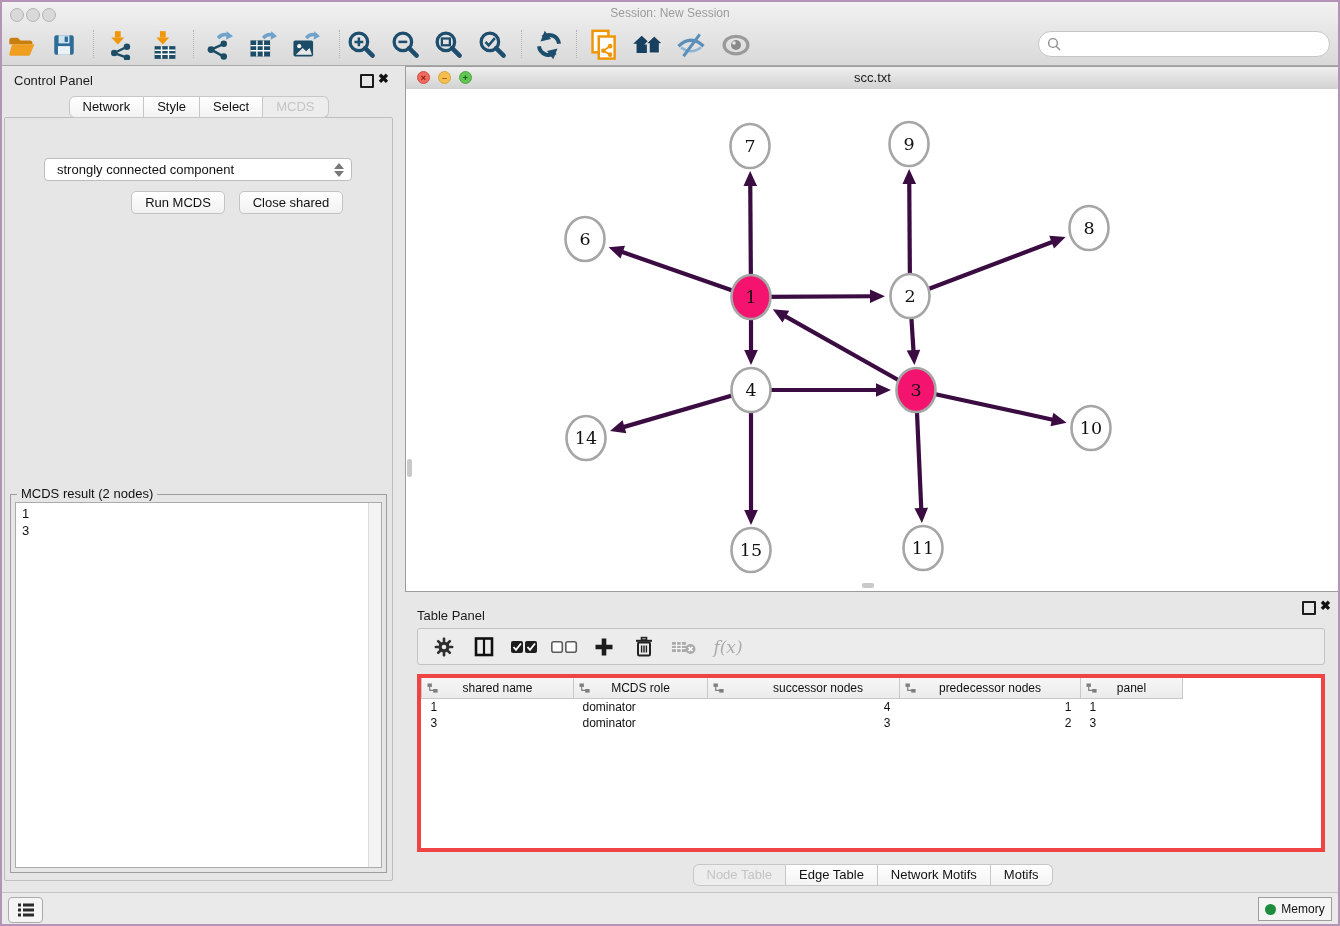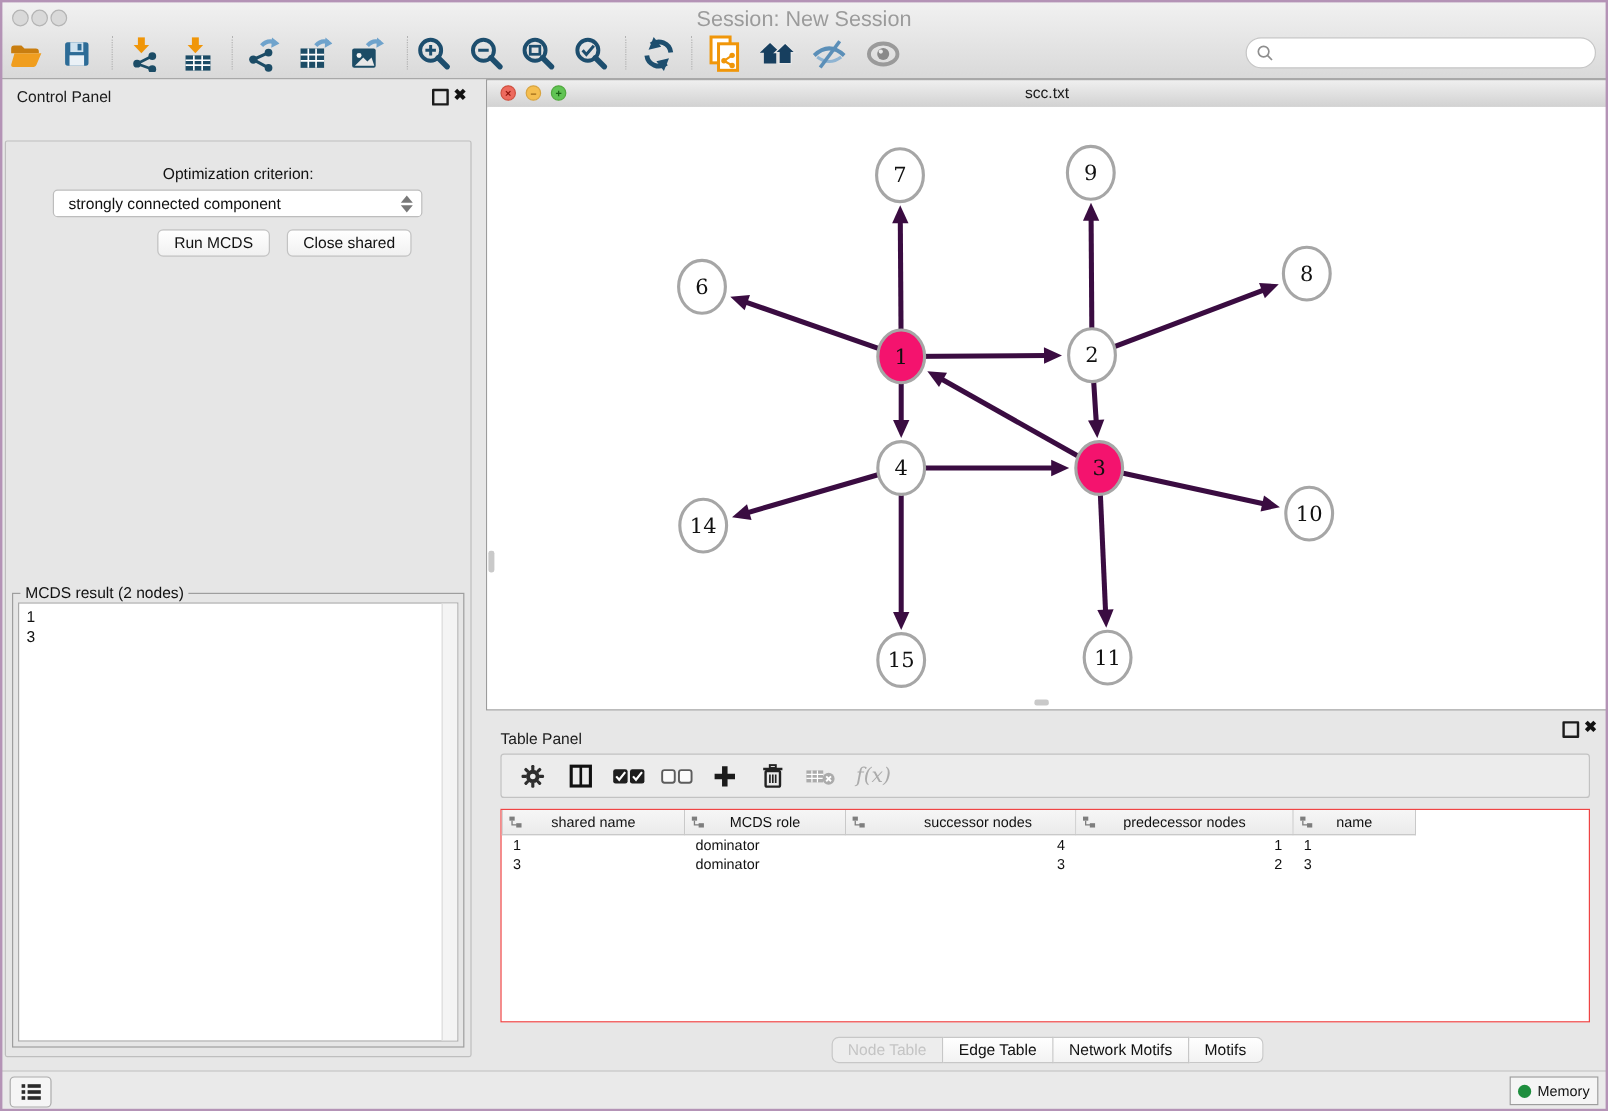--- a/index.html
+++ b/index.html
@@ -7,21 +7,21 @@
     width:1340px;height:926px;position:relative;overflow:hidden;
     background:#E7E7E7;font-family:"Liberation Sans",sans-serif;
     -webkit-font-smoothing:antialiased;
   }
   .purple-frame{position:absolute;inset:0;border:2px solid #B493B6;pointer-events:none;z-index:200;}
 
   
   .app-header{position:absolute;left:0;top:0;width:1340px;height:65px;
     background:linear-gradient(#F2F2F2,#D9D9D9);border-bottom:1px solid #A8A8A8;}
   .app-title{position:absolute;top:6px;left:0;width:100%;text-align:center;
-    font-size:18px;color:#9B9B9B;}
+    font-size:12px;color:#9B9B9B;}
   .mac-dot{position:absolute;top:8px;width:12px;height:12px;border-radius:50%;
     background:#D9D9D9;border:1px solid #B4B4B4;}
   .tbtn{position:absolute;top:26px;width:36px;height:38px;display:flex;align-items:center;justify-content:center;cursor:pointer;}
   .tsep{position:absolute;top:30px;height:28px;border-left:1px dotted #B2B2B2;}
   .search-box{position:absolute;left:1038px;top:31px;width:292px;height:26px;background:#FFF;
     border:1px solid #C6C6C6;border-radius:13px;display:flex;align-items:center;padding-left:8px;box-sizing:border-box;}
   .search-box input{border:none;outline:none;flex:1;font-size:13px;background:transparent;margin-left:5px;font-family:"Liberation Sans",sans-serif;}
 
   
   .control-panel{position:absolute;left:0;top:66px;width:397px;height:816px;}
@@ -64,21 +64,21 @@
   .net-canvas{position:absolute;left:0;right:0;top:22px;bottom:0;background:#FFF;}
   .mini-v{position:absolute;left:1px;top:370px;width:5px;height:18px;background:#C9C9C9;border-radius:2px;}
   .mini-h{position:absolute;left:456px;bottom:3px;width:12px;height:5px;background:#C9C9C9;border-radius:2px;}
 
   
   .table-panel{position:absolute;left:405px;top:595px;width:935px;height:293px;}
   .tp-toolbar{position:absolute;left:12px;top:33px;width:908px;height:37px;background:#ECECEC;
     border:1px solid #C2C2C2;border-radius:3px;box-sizing:border-box;display:flex;align-items:center;padding-left:8px;gap:4px;}
   .tp-btn{width:36px;height:30px;display:flex;align-items:center;justify-content:center;cursor:pointer;}
   .fx-label{font-family:"DejaVu Serif",serif;font-style:italic;font-size:17px;color:#ABABAB;}
-  .nt-wrap{position:absolute;left:12px;top:79px;width:908px;height:178px;background:#FFF;border:1px solid #ef4444;box-sizing:border-box;overflow:hidden;}
+  .nt-wrap{position:absolute;left:12px;top:79px;width:908px;height:178px;background:#FFF;border:4px solid #ef4444;box-sizing:border-box;overflow:hidden;}
   table.nt{border-collapse:collapse;table-layout:fixed;}
   table.nt th{height:20px;background:linear-gradient(#F6F6F6,#EBEBEB);border:1px solid #C9C9C9;border-top:none;
     font-size:12px;font-weight:normal;color:#111;text-align:center;position:relative;padding:0;}
   table.nt th .hicon{position:absolute;left:5px;top:5px;}
   table.nt td{height:16px;font-size:12px;color:#111;padding:0 9px;white-space:nowrap;overflow:hidden;}
   .tp-tabs{top:269px;left:50%;transform:translateX(-50%);}
 
   
   .status-bar{position:absolute;left:0;top:892px;width:1340px;height:34px;background:#EAEAEA;border-top:1px solid #C5C5C5;}
   .task-btn{position:absolute;left:8px;top:4px;width:33px;height:24px;background:#F5F5F5;border:1px solid #ABABAB;border-radius:4px;
@@ -236,22 +236,27 @@
     <input type="text" placeholder="" style="">
   </div>
 </div>
 
 <div class="control-panel">
   <div class="panel-title">Control Panel</div>
   <div class="float-icon" style="left:360px"></div>
   <div class="close-icon" style="left:378px">✖</div>
 
   <div class="cp-body"></div>
-
-  <div class="opt-label">Optimization criterion:</div>
+  <div class="seg-tabs cp-tabs" id="cp-tabs">
+      <div class="seg-tab">Network</div>
+      <div class="seg-tab">Style</div>
+      <div class="seg-tab">Select</div>
+      <div class="seg-tab disabled">MCDS</div>
+    </div>
+
   <div class="cp-select">
     <span>strongly connected component</span>
     <span class="stepper">
         <span class="up"></span>
         <span class="dn"></span>
       </span>
   </div>
   <div class="cp-btn" style="left:94px;width:94px">Run MCDS</div>
   <div class="cp-btn" style="left:202px;width:104px">Close shared</div>
 
@@ -469,21 +474,21 @@
               </svg><span>successor nodes</span></th>
             <th style="width: 163px;"><svg class="hicon" width="11" height="11" viewBox="0 0 11 11">
                 <rect x="0.5" y="0.5" width="4.4" height="3.4" fill="#7E7E7E"></rect>
                 <path d="M2.7 4 v3.4 h4" stroke="#7E7E7E" fill="none" stroke-width="1.1"></path>
                 <rect x="6.2" y="6" width="4.4" height="3.6" fill="#7E7E7E"></rect>
               </svg><span>predecessor nodes</span></th>
             <th style="width: 84px;"><svg class="hicon" width="11" height="11" viewBox="0 0 11 11">
                 <rect x="0.5" y="0.5" width="4.4" height="3.4" fill="#7E7E7E"></rect>
                 <path d="M2.7 4 v3.4 h4" stroke="#7E7E7E" fill="none" stroke-width="1.1"></path>
                 <rect x="6.2" y="6" width="4.4" height="3.6" fill="#7E7E7E"></rect>
-              </svg><span>name</span></th>
+              </svg><span>panel</span></th>
           </tr>
         </thead>
       <tbody id="nt-body">
           <tr>
             <td style="width: 134px; text-align: left;">1</td>
             <td style="width: 116px; text-align: left;">dominator</td>
             <td style="width: 162px; text-align: right;">4</td>
             <td style="width: 163px; text-align: right;">1</td>
             <td style="width: 84px; text-align: left;">1</td>
           </tr>

